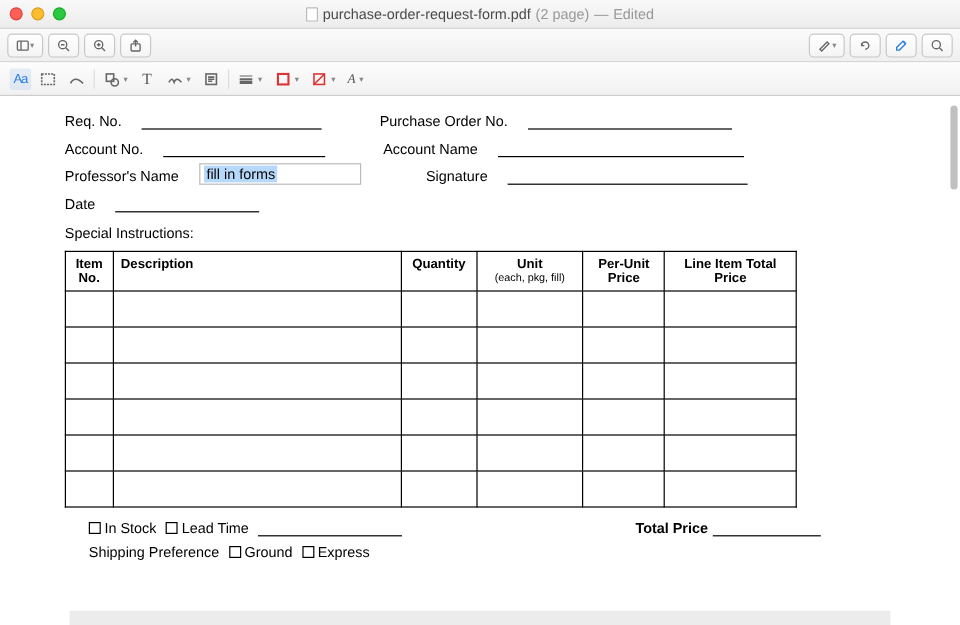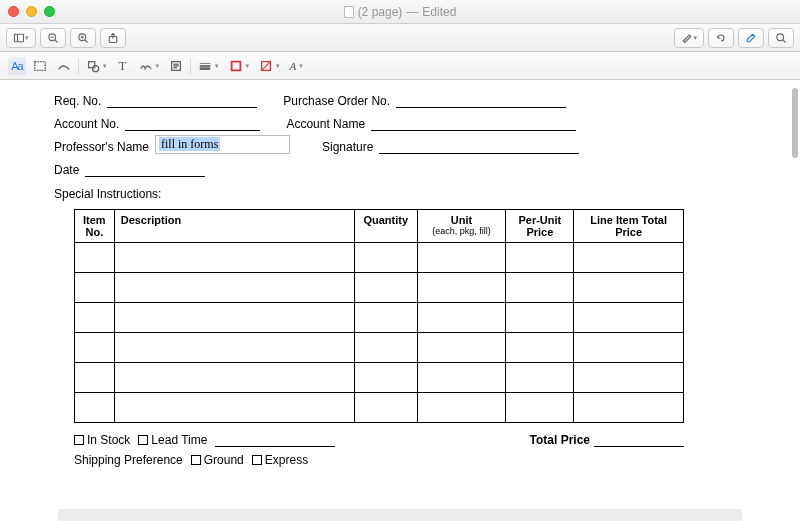--- a/index.html
+++ b/index.html
@@ -28,29 +28,29 @@
 .tool2.active { color:#2a7de1; background:rgba(42,125,225,0.1); font-weight:500; }
 .tool2 svg { width:14px; height:14px; stroke:#666; fill:none; stroke-width:1.5; }
 .tool2 .dd { font-size:7px; color:#888; margin-left:1px; }
 .t2div { width:1px; height:16px; background:#ddd; }
 
 .canvas-wrap { flex:1; background:#fff; position:relative; overflow:hidden; }
 .scroll { position:absolute; right:2px; top:8px; width:6px; height:70px; background:#c0c0c0; border-radius:3px; }
 .page { position:absolute; left:14px; right:14px; top:0; bottom:0; background:#fff; padding: 8px 40px 0 40px; font-family: Arial, sans-serif; color:#000; }
 .form-title { text-align:center; font-weight:bold; font-size:20px; margin:4px 0 10px; }
 
-.row { display:flex; align-items:flex-end; gap:6px; font-size:12px; margin-bottom:3px; height:20px; }
+.row { display:flex; align-items:flex-end; gap:17px; font-size:12px; margin-bottom:3px; height:20px; }
 .lbl { white-space:nowrap; }
 .blank { flex:1; border-bottom:1px solid #000; height:14px; }
 .blank.fx { flex:none; }
-.editbox { background:#fff; border:1px solid #bbb; padding:1px 3px; font-size:12px; flex:none;font-family:Liberation Serif, serif; }
+.editbox { background:#fff; border:1px solid #bbb; padding:1px 3px; font-size:12px; flex:none; }
 .hl { background:#b6d8fb; padding:0 2px; }
 
 .tablewrap { margin-top:8px; }
-table.items { border-collapse:collapse; width:610px; margin-left:20px; }
+table.items { border-collapse:collapse; width:610px; }
 table.items th, table.items td { border:1.5px solid #000; font-size:11px; padding:4px 6px; text-align:left; vertical-align:top; }
 table.items th { font-weight:bold; }
 table.items th.c, table.items td.c { text-align:center; }
 table.items td.empty { height:30px; }
 .sub { font-size:9px; font-weight:normal; display:block; }
 
 .bottom { margin-top:10px; font-size:12px; margin-left:20px; display:flex; flex-direction:column; gap:6px; }
 .chk { display:inline-flex; align-items:center; gap:3px; margin-right:8px; }
 .chk .box { width:10px; height:10px; border:1px solid #000; display:inline-block; }
 
@@ -62,20 +62,21 @@
 <div class="window">
 
   <div class="titlebar">
     <div class="traffic">
       <span class="r"></span>
       <span class="y"></span>
       <span class="g"></span>
     </div>
     <div class="title">
       <span class="doc-icon"></span>
+      <span class="fn">purchase-order-request-form.pdf</span>
       <span>(2 page)</span>
       <span>—</span>
       <span>Edited</span>
     </div>
   </div>
 
   <div class="toolbar1">
     <div class="tbtn">
         <svg viewBox="0 0 16 16">
           <rect x="2" y="3" width="12" height="10" rx="1"></rect>

